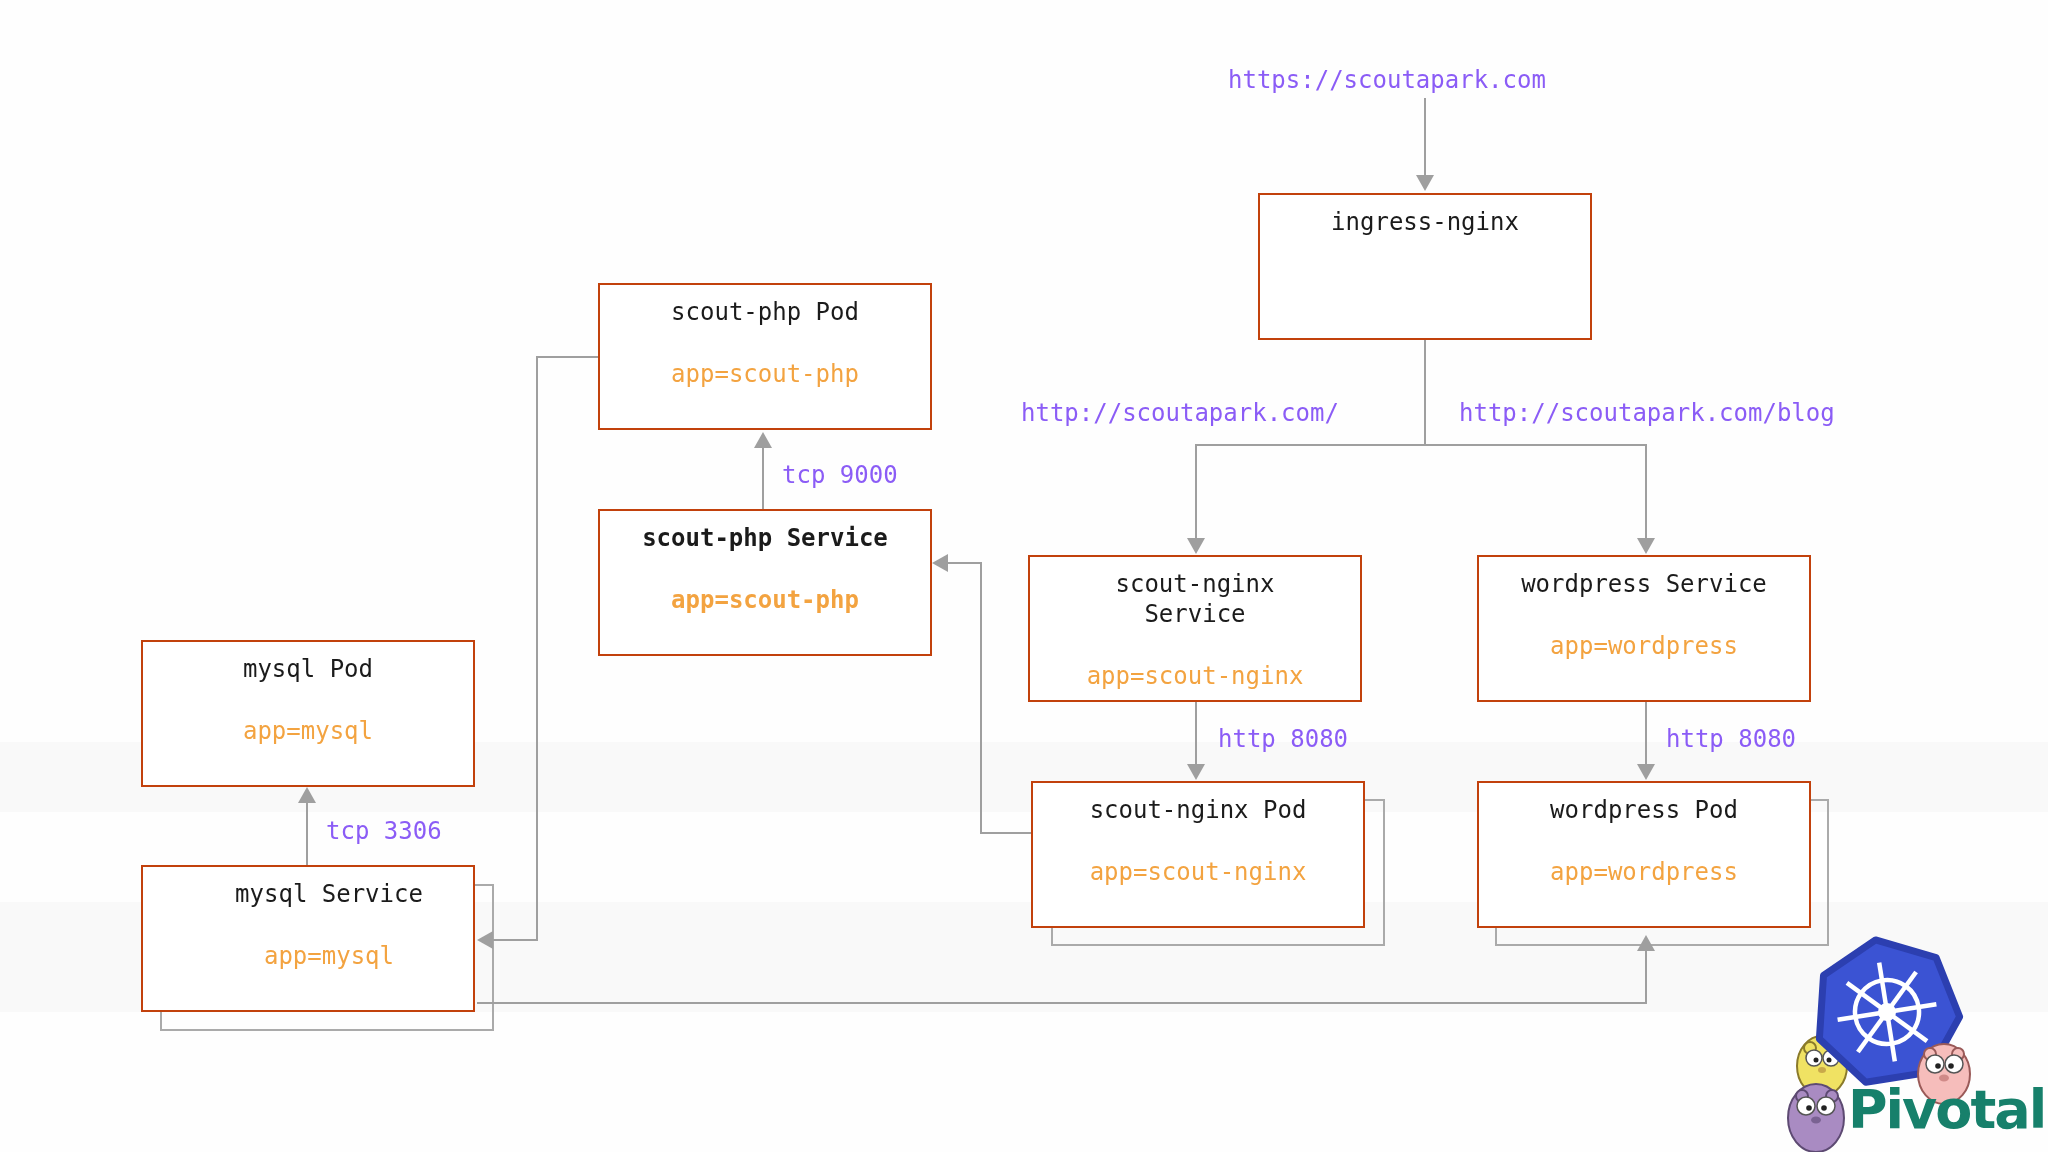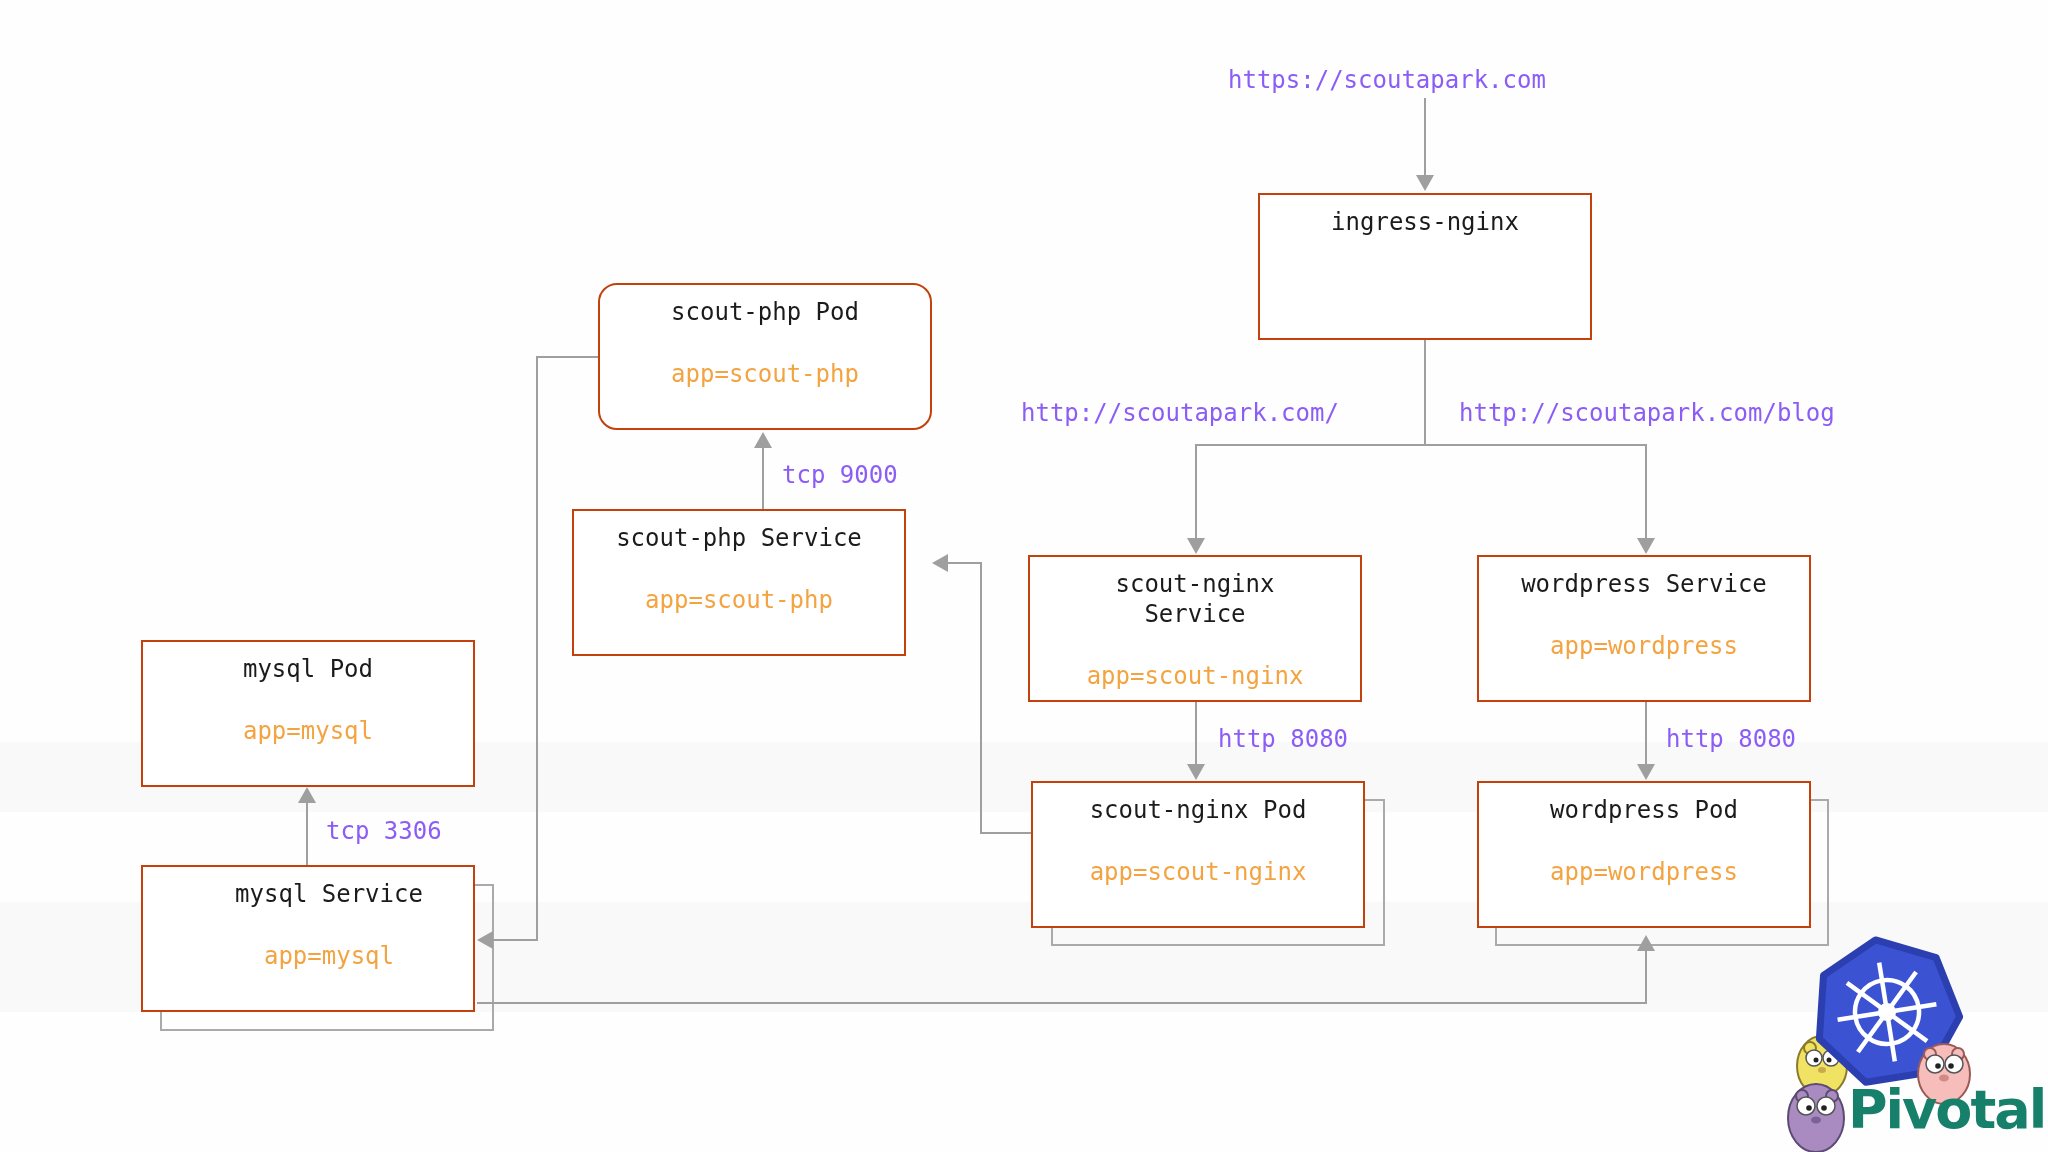--- a/index.html
+++ b/index.html
@@ -24,22 +24,22 @@
   .node{
     position:absolute;width:334px;height:147px;box-sizing:border-box;
     background:#ffffff;border:2px solid #c2410c;z-index:2;
     text-align:center;padding-top:12px;
   }
   .node .title{font-size:24px;line-height:30px;color:#1b1b1b;}
   .node .selector{font-size:24px;line-height:30px;margin-top:32px;color:#f3a340;}
   .node.wrap-title .title{width:220px;margin:0 auto;}
 
   #node-ingress{left:1258px;top:193px;}
-  #node-scout-php-pod{left:598px;top:283px;border-radius:19px;}
-  #node-scout-php-service{left:572px;top:509px;}
+  #node-scout-php-pod{left:598px;top:283px;}
+  #node-scout-php-service{left:598px;top:509px;font-weight:bold;}
   #node-mysql-pod{left:141px;top:640px;}
   #node-mysql-service{left:141px;top:865px;padding-left:42px;}
   #node-scout-nginx-service{left:1028px;top:555px;}
   #node-scout-nginx-pod{left:1031px;top:781px;}
   #node-wordpress-service{left:1477px;top:555px;}
   #node-wordpress-pod{left:1477px;top:781px;}
 
   #shadow-mysql-service{left:160px;top:884px;}
   #shadow-scout-nginx-pod{left:1051px;top:799px;}
   #shadow-wordpress-pod{left:1495px;top:799px;}

